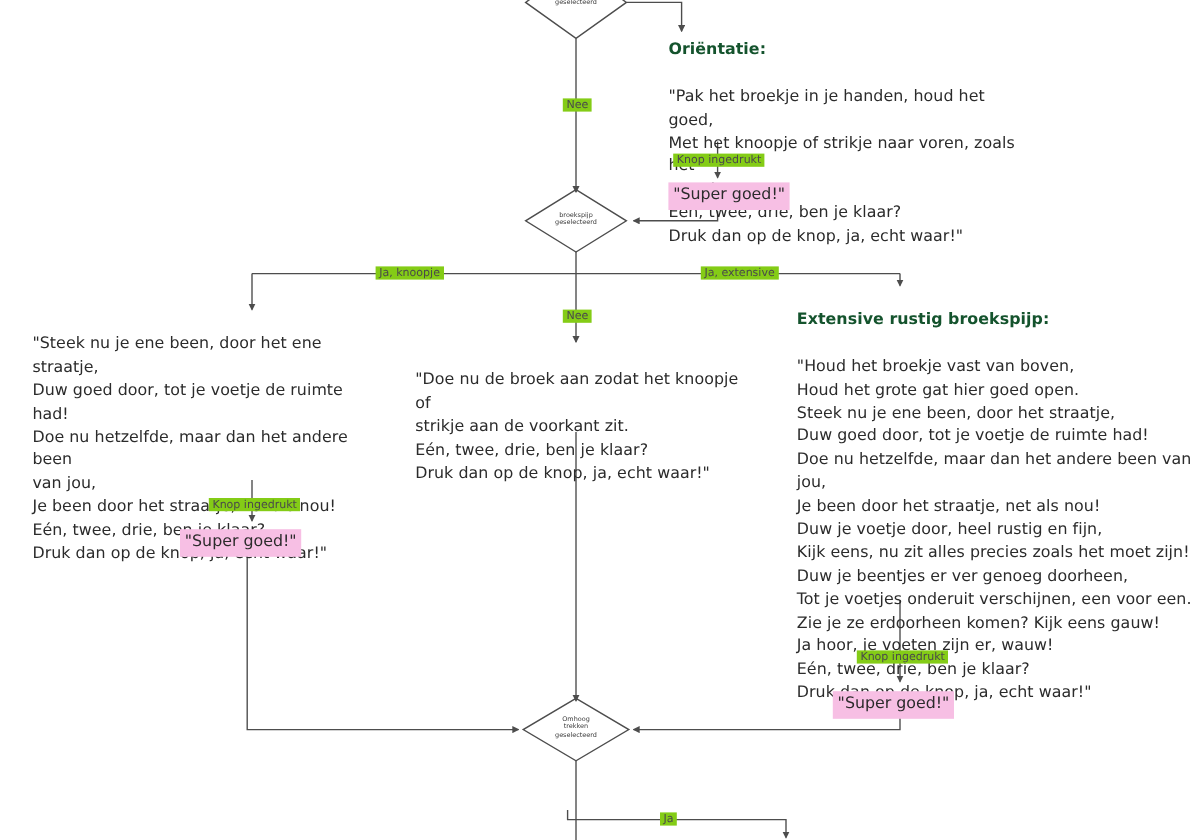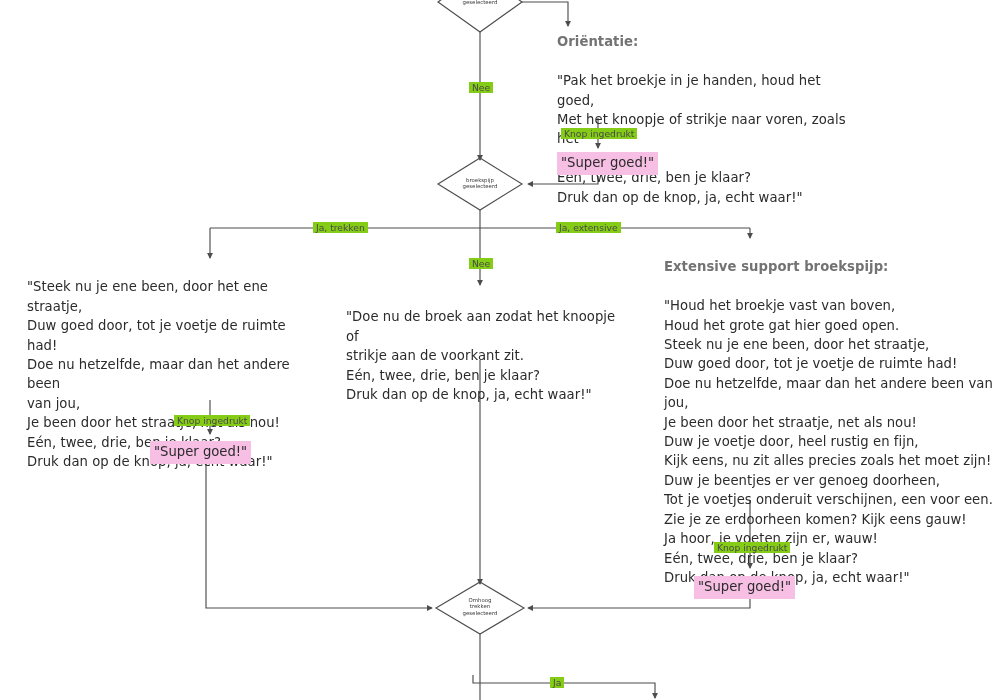--- a/index.html
+++ b/index.html
@@ -32,21 +32,21 @@
     position: absolute;
     font-size: 13.2px;
     line-height: 19.4px;
     color: #2b2b2b;
     white-space: pre-line;
     letter-spacing: 0.05px;
   }
   .textblock .head {
     font-weight: bold;
     display: block;
-    color: #737373;
+    color: #14532d;
   }
   .textblock .body {
     display: block;
   }
 
   
   .pinknode {
     position: absolute;
     background: #f7bfe4;
     color: #2b2b2b;
@@ -160,21 +160,21 @@
   </div>
 
   <div class="textblock" style="left:346px; top:288px; width:270px;">
     <span class="body">"Doe nu de broek aan zodat het knoopje of
 strikje aan de voorkant zit.
 Eén, twee, drie, ben je klaar?
 Druk dan op de knop, ja, echt waar!"</span>
   </div>
 
   <div class="textblock" style="left:664px; top:238px; width:330px;">
-    <span class="head">Extensive support broekspijp:</span>
+    <span class="head">Extensive rustig broekspijp:</span>
     <span class="body">"Houd het broekje vast van boven,
 Houd het grote gat hier goed open.
 Steek nu je ene been, door het straatje,
 Duw goed door, tot je voetje de ruimte had!
 Doe nu hetzelfde, maar dan het andere been van jou,
 Je been door het straatje, net als nou!
 Duw je voetje door, heel rustig en fijn,
 Kijk eens, nu zit alles precies zoals het moet zijn!
 Duw je beentjes er ver genoeg doorheen,
 Tot je voetjes onderuit verschijnen, een voor een.
@@ -187,23 +187,23 @@
   <div class="pinknode" style="left:557px; top:152px;">"Super goed!"</div>
 
   <div class="pinknode" style="left:150px; top:441px;">"Super goed!"</div>
 
   <div class="pinknode" style="left:694px; top:576px;">"Super goed!"</div>
 
   <div class="edgelabel" style="left:469px; top:82px;">Nee</div>
 
   <div class="edgelabel" style="left:561px; top:128px;">Knop ingedrukt</div>
 
-  <div class="edgelabel" style="left:313px; top:222px;">Ja, trekken</div>
-
-  <div class="edgelabel" style="left:556px; top:222px;text-align:center;">Ja, extensive</div>
+  <div class="edgelabel" style="left:313px; top:222px;">Ja, knoopje</div>
+
+  <div class="edgelabel" style="left:584px; top:222px;text-align:center;">Ja, extensive</div>
 
   <div class="edgelabel" style="left:469px; top:258px;">Nee</div>
 
   <div class="edgelabel" style="left:174px; top:415px;">Knop ingedrukt</div>
 
   <div class="edgelabel" style="left:714px; top:542px;">Knop ingedrukt</div>
 
   <div class="edgelabel" style="left:538px; top:677px;margin-left:12px;">Ja</div>
 
 </div>

